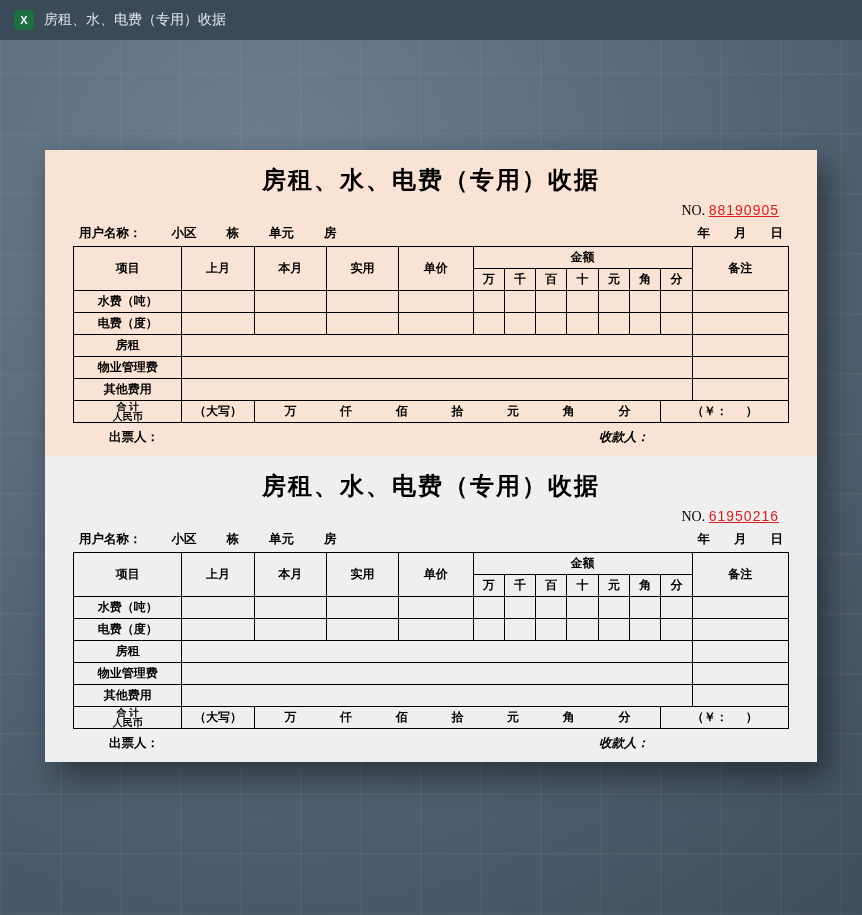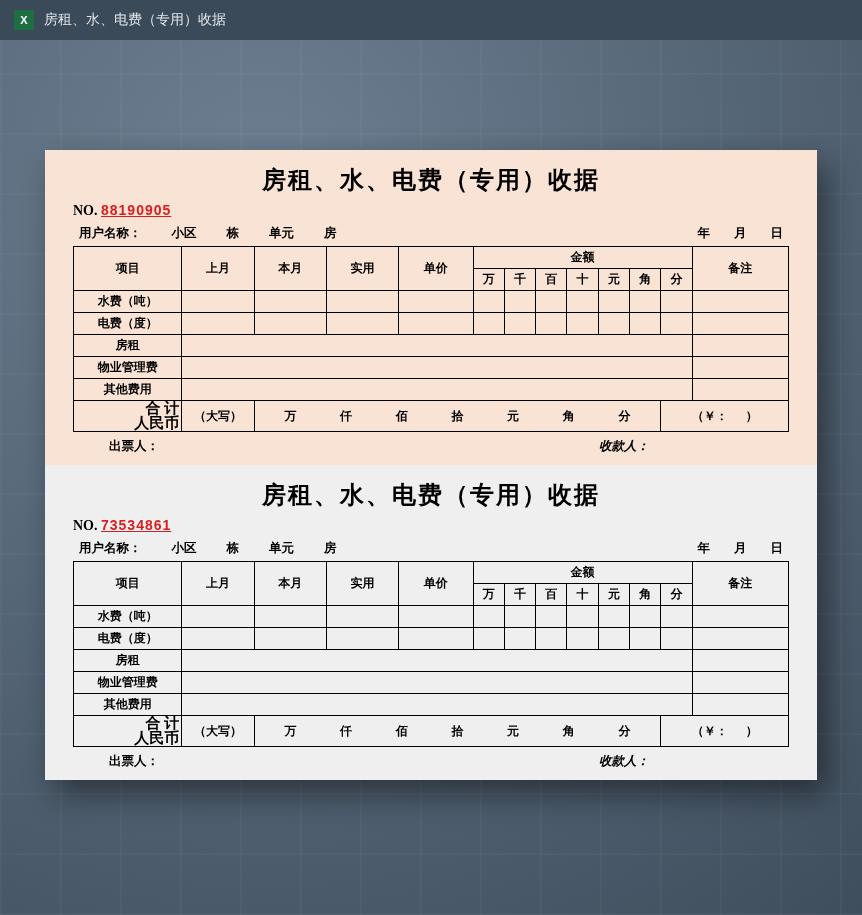--- a/index.html
+++ b/index.html
@@ -51,22 +51,23 @@
   .receipt.gray { background: #efefef; }
   .rtitle {
     text-align: center;
     font-size: 24px;
     font-weight: bold;
     letter-spacing: 2px;
     font-family: "SimHei", "Heiti SC", sans-serif;
     margin-bottom: 6px;
   }
   .numrow {
+    text-align: right;
     font-size: 14px;
-    font-weight: bold;
+    font-weight: normal;
     margin-bottom: 6px;
     padding-right: 10px;
   }
   .numrow .num {
     color: #d81e1e;
     text-decoration: underline;
     font-family: Arial, sans-serif;
     letter-spacing: 1px;
   }
   .userline {
@@ -92,21 +93,21 @@
     padding: 0 2px;
   }
   table.grid th { font-weight: bold; }
   .col-item { width: 90px; }
   .col-month { width: 60px; }
   .col-usage { width: 60px; margin-left: 7px; }
   .col-price { width: 62px; }
   .col-amt { width: 26px; }
   .col-note { width: 80px; }
   .totalrow td { height: 30px; }
-  .totallabel { line-height: 1; font-size: 15px; text-align: right; }
+  .totallabel { line-height: 1; font-size: 10px; }
   .totallabel .t1 { display:block; }
   .totalunits {
     display: flex;
     justify-content: space-around;
     align-items: center;
     height: 100%;
     padding: 0 6px;
   }
   .footline {
     display: flex;
@@ -240,21 +241,21 @@
       <div class="footline">
         <span class="l">出票人：</span>
         <span class="r">收款人：</span>
       </div>
     </div>
 
     <div class="receipt gray">
       <div class="rtitle">房租、水、电费（专用）收据</div>
       <div class="numrow">
         <span>NO.</span>
-        <span class="num">73534861</span>
+        <span class="num">61950216</span>
       </div>
       <div class="userline">
         <div class="left">
           <span>用户名称：</span>
           <span>小区</span>
           <span>栋</span>
           <span>单元</span>
           <span>房</span>
         </div>
         <div class="right">

